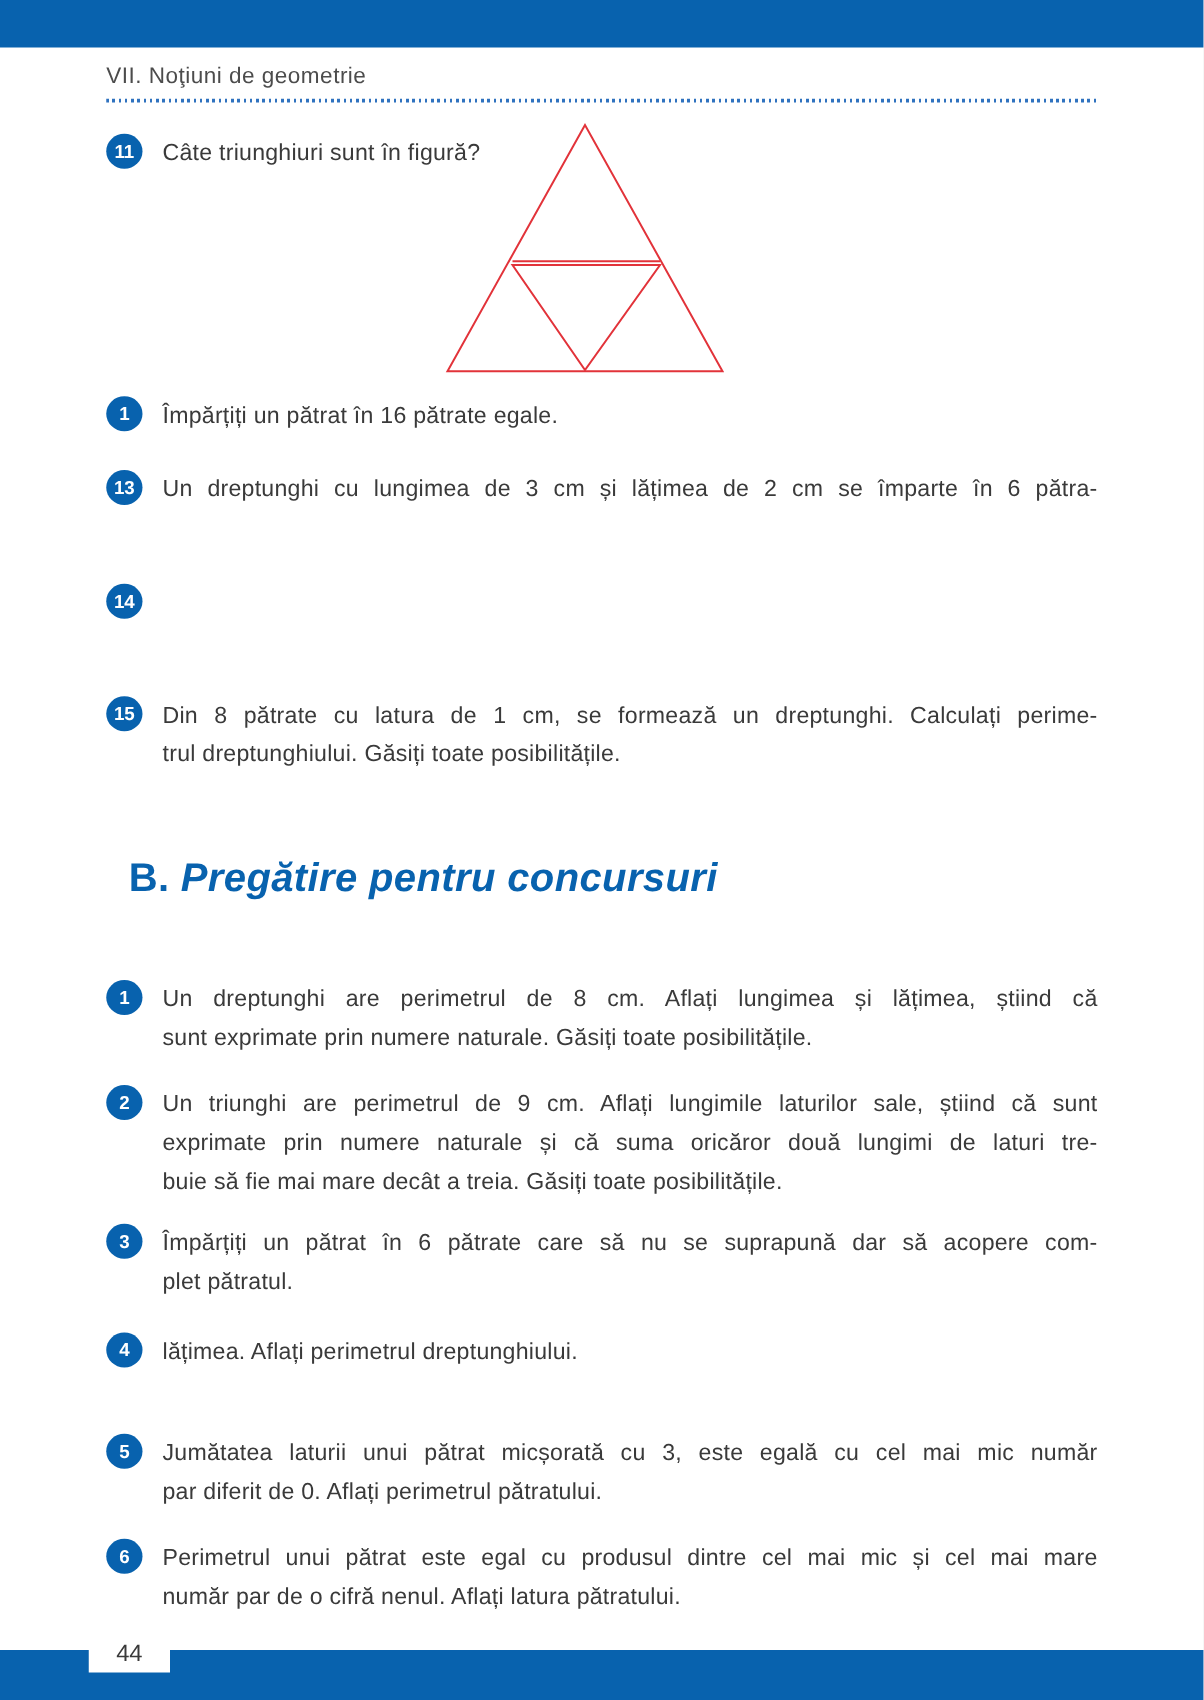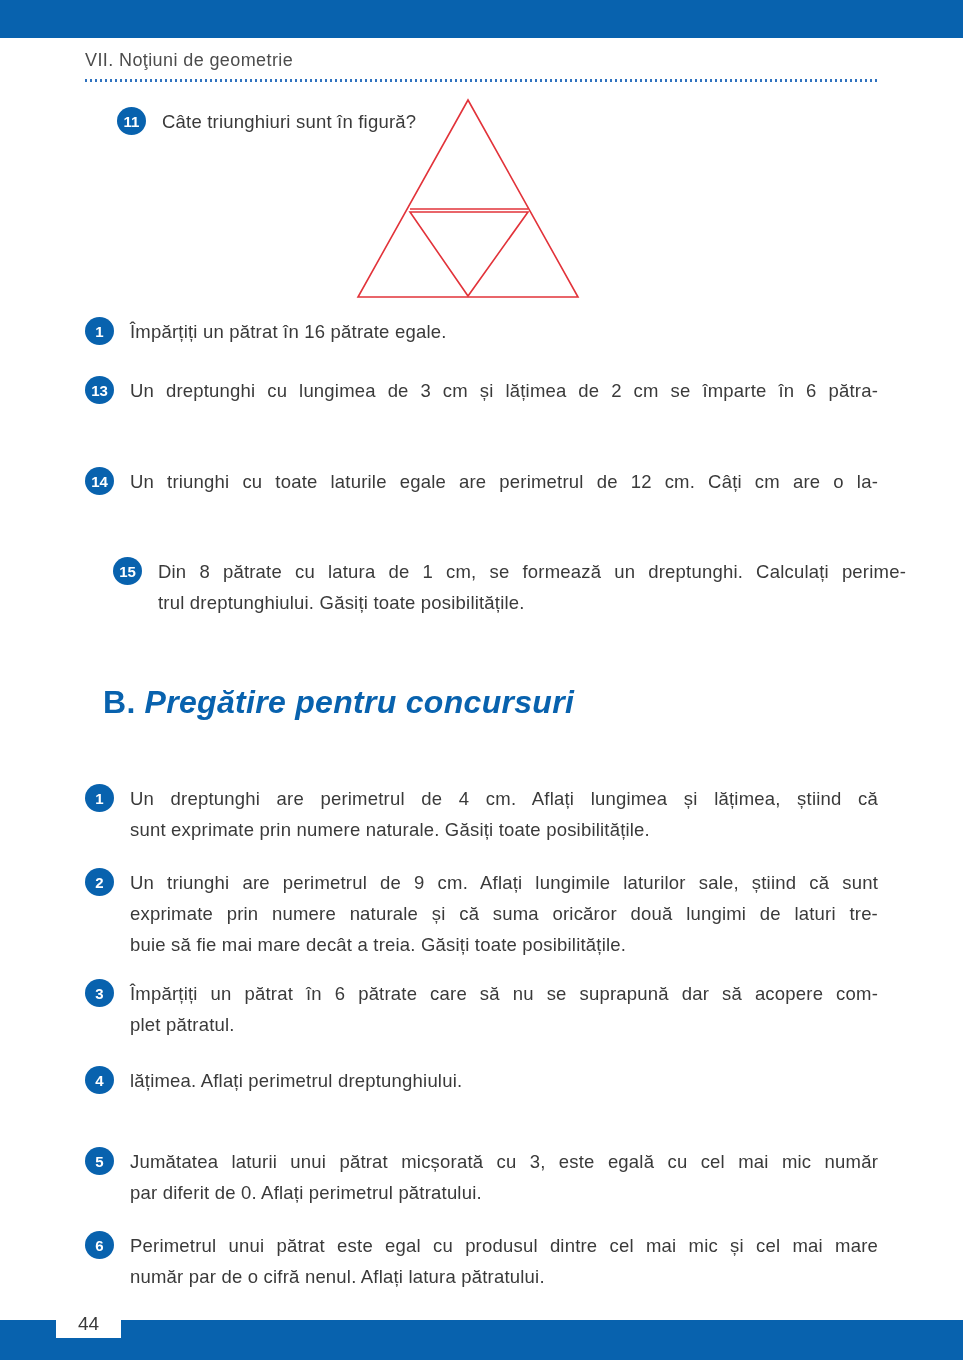--- a/index.html
+++ b/index.html
@@ -52,44 +52,44 @@
     display: flex; align-items: center; justify-content: center;
   }
   .problem-text {
     margin-left: 16px; width: 748px;
     font-size: 18.5px; line-height: 31px;
     letter-spacing: 0.2px;
     color: var(--text-dark);
   }
   .text-line.justified { text-align: justify; text-align-last: justify; }
   
-  .problem-11 { top: 106px; margin-left: 32px; }
+  .problem-11 { top: 106px; }
   .problem-12 { top: 316px; }
   .problem-13 { top: 375px; }
   .problem-14 { top: 466px; }
-  .problem-15 { top: 556px; margin-left: 28px; }
+  .problem-15 { top: 556px; }
   .problem-1 { top: 783px; }
   .problem-2 { top: 867px; }
   .problem-3 { top: 978px; }
   .problem-4 { top: 1065px; }
   .problem-5 { top: 1146px; }
   .problem-6 { top: 1230px; }
   .figure-wrap {
     position: absolute; left: 348px; top: 96px;
     width: 240px; height: 206px;
   }
   .figure-wrap svg { display: block; }
   .figure-wrap polygon, .figure-wrap polyline {
     fill: none;
     stroke: var(--figure-red);
     stroke-width: 1.6;
     stroke-linejoin: miter;
   }
   .page-number-tab {
-    position: absolute; left: 56px; top: 1310px;
+    position: absolute; left: 71px; top: 1310px;
     width: 65px; height: 28px;
     background: var(--page-bg, #ffffff);
     z-index: 2;
     display: flex; align-items: center; justify-content: center;
     font-size: 19px; color: var(--text-dark);
   }
 </style>
 </head>
 <body>
 
@@ -128,21 +128,20 @@
         <div class="problem-text">
           <div class="text-line justified">Un dreptunghi cu lungimea de 3 cm și lățimea de 2 cm se împarte în 6 pătra-</div>
         </div>
       </div>
 
       <div class="problem problem-14">
         <span class="badge">
           <span>14</span>
         </span>
         <div class="problem-text">
-          <div class="text-line justified">Un triunghi cu toate laturile egale are perimetrul de 12 cm. Câți cm are o la-</div>
         </div>
       </div>
 
       <div class="problem problem-15">
         <span class="badge">
           <span>15</span>
         </span>
         <div class="problem-text">
           <div class="text-line justified">Din 8 pătrate cu latura de 1 cm, se formează un dreptunghi. Calculați perime-</div>
           <div class="text-line">trul dreptunghiului. Găsiți toate posibilitățile.</div>
@@ -162,21 +161,21 @@
     <span class="sh-label">B.</span><span class="sh-title">Pregătire pentru concursuri</span>
   </div>
 
   <div>
 
       <div class="problem problem-1">
         <span class="badge">
           <span>1</span>
         </span>
         <div class="problem-text">
-          <div class="text-line justified">Un dreptunghi are perimetrul de 4 cm. Aflați lungimea și lățimea, știind că</div>
+          <div class="text-line justified">Un dreptunghi are perimetrul de 8 cm. Aflați lungimea și lățimea, știind că</div>
           <div class="text-line">sunt exprimate prin numere naturale. Găsiți toate posibilitățile.</div>
         </div>
       </div>
 
       <div class="problem problem-2">
         <span class="badge">
           <span>2</span>
         </span>
         <div class="problem-text">
           <div class="text-line justified">Un triunghi are perimetrul de 9 cm. Aflați lungimile laturilor sale, știind că sunt</div>

